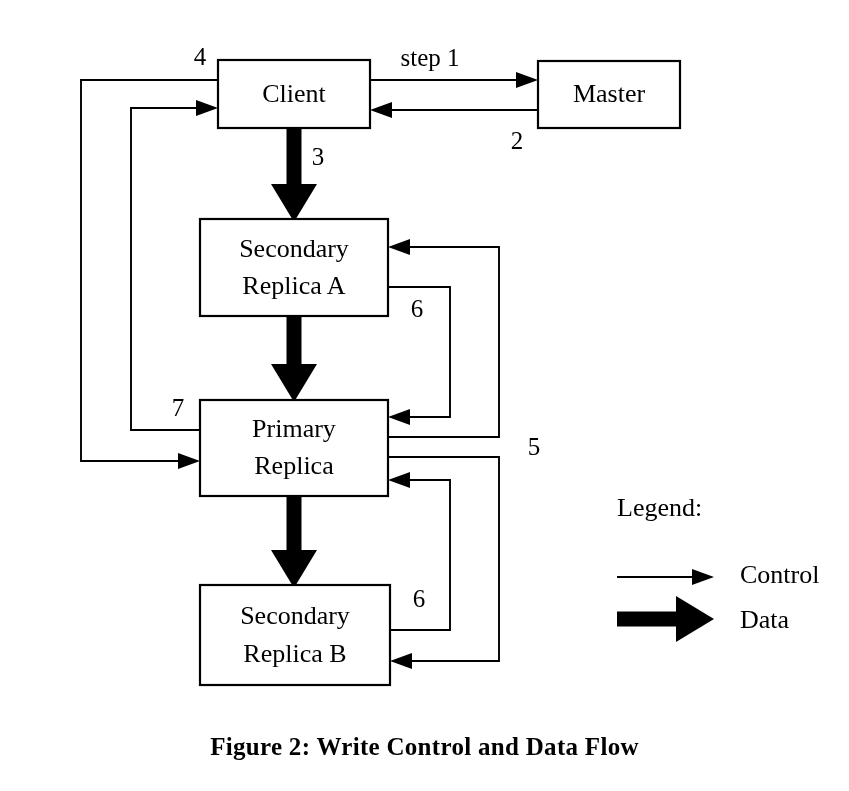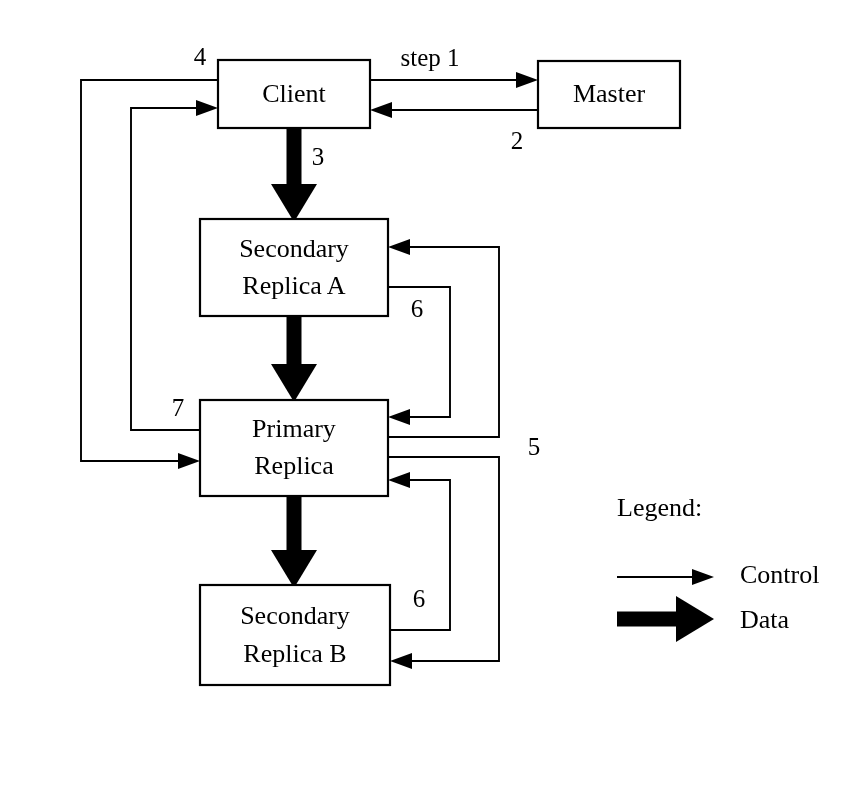--- a/index.html
+++ b/index.html
@@ -197,14 +197,15 @@
 
       <g>
         <line class="data-line" x1="617" y1="619" x2="686" y2="619"></line>
         <polygon class="arrow-solid" points="714,619 676,596 676,642"></polygon>
         <text class="legend-label" x="740" y="622">Data</text>
       </g>
     </g>
 
   </svg>
 
+  <div class="caption-text">Figure 2:  Write Control and Data Flow</div>
 
 </div>
 
 </body></html>

